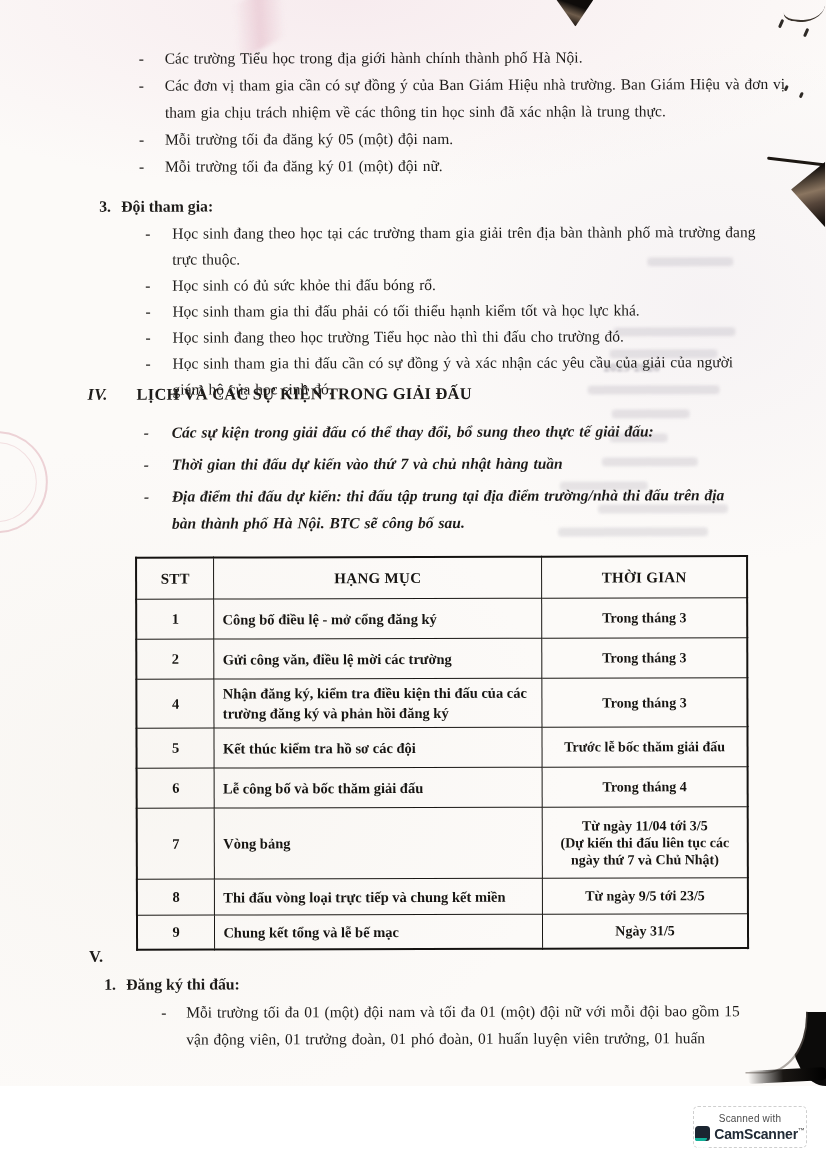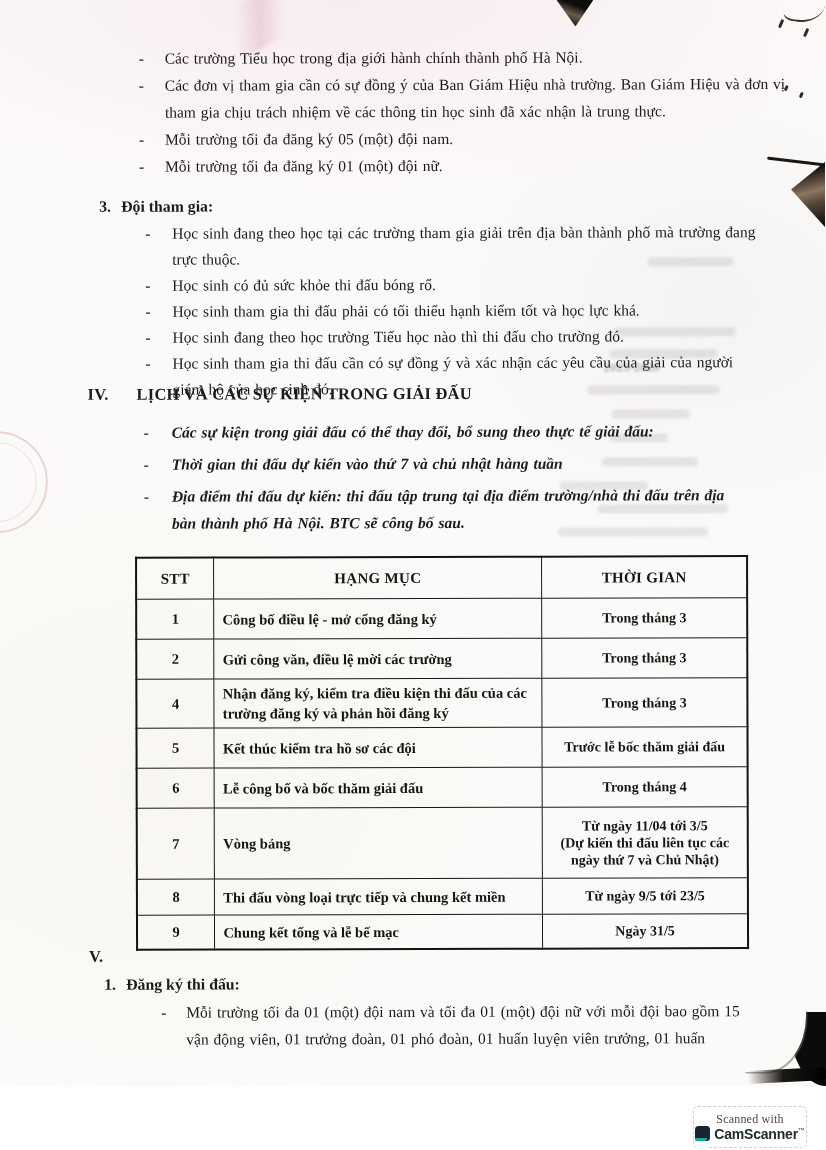--- a/index.html
+++ b/index.html
@@ -27,21 +27,21 @@
   #sec4-bullets{left:144px;top:418px;width:604px;font-style:italic;font-weight:600;}
   #sec4-bullets li{margin-bottom:5px;}
   #sec4-bullets .dash{flex-basis:28px;}
   #sec5-bullets{left:160px;top:998px;width:584px;}
   #sec5-bullets .dash{flex-basis:25px;}
 
   .head-row{position:absolute;display:flex;font-weight:bold;font-size:16.5px;line-height:24px;}
   #sec3-head{left:100px;top:194px;font-size:15.8px;}
   #sec3-head .num{flex:0 0 22px;}
   #sec4-head{left:88px;top:382px;letter-spacing:0.2px;}
-  #sec4-head .num{flex:0 0 49px;}
+  #sec4-head .num{flex:0 0 49px;font-style:italic;}
   #sec5-head{left:88px;top:944px;letter-spacing:0.2px;}
   #sec5-head .num{flex:0 0 49px;}
   #sec5-sub{left:103px;top:972px;font-size:15.8px;}
   #sec5-sub .num{flex:0 0 22px;}
 
   
   table.schedule{position:absolute;left:135px;top:556px;width:613px;
     border-collapse:collapse;font-size:14.5px;font-weight:bold;color:#171512;}
   table.schedule th,table.schedule td{border:1.5px solid #1a1815;padding:2px 8px;}
   table.schedule{border:2px solid #151311;}
@@ -88,21 +88,21 @@
     transform:rotate(-3deg);
     background:linear-gradient(90deg,rgba(40,35,32,0),#1a1714 45%,#000);}
   .page-edge{left:744px;top:1010px;width:62px;height:62px;background:#fcfaf8;
     border-bottom-right-radius:42px 56px;box-shadow:1.5px 1.5px 0 rgba(110,100,92,0.55);}
 
   
   .cam-badge{position:absolute;left:693px;top:1106px;width:112px;height:40px;
     background:#fff;border:1.5px dashed #cfcfcf;border-radius:5px;
     display:flex;flex-direction:column;align-items:center;justify-content:center;gap:1px;
     font-family:"Liberation Sans","DejaVu Sans",sans-serif;}
-  .cam-prefix{font-size:12px;color:#4b4b4b;letter-spacing:0.2px;line-height:12px;font-family:Liberation Serif, serif;}
+  .cam-prefix{font-size:10px;color:#4b4b4b;letter-spacing:0.2px;line-height:12px;}
   .cam-row{display:flex;align-items:center;gap:4px;}
   .cs-icon{position:relative;width:15px;height:15px;border-radius:3.5px;background:#1b2531;
     display:flex;align-items:center;justify-content:center;
     color:#fff;font-size:8px;font-weight:bold;line-height:1;}
   .cs-icon::after{content:"";position:absolute;left:0;right:3px;bottom:0;height:3.5px;
     background:#12b29a;border-radius:0 0 3.5px 2px;}
   .cs-letters{position:relative;z-index:1;margin-bottom:1px;margin-top:33px;}
   .cam-brand{font-size:14px;font-weight:bold;color:#212b36;letter-spacing:-0.2px;}
   .cam-tm{font-size:7px;color:#6a6a6a;vertical-align:top;line-height:10px;}
 </style>

